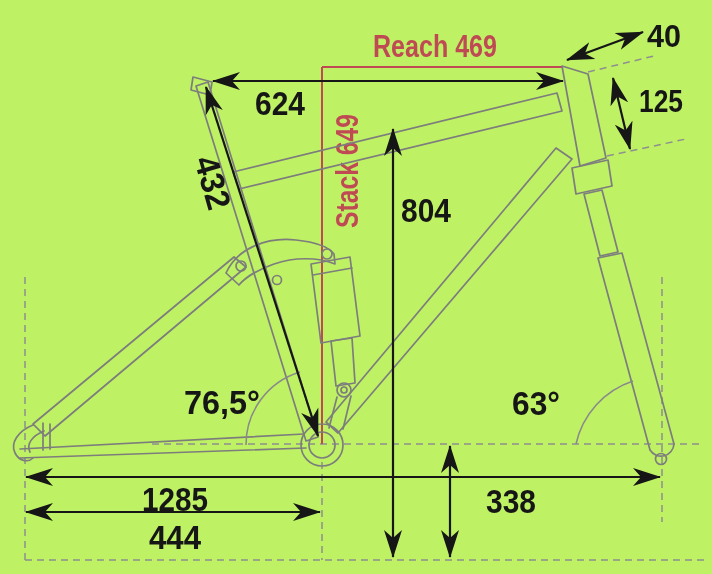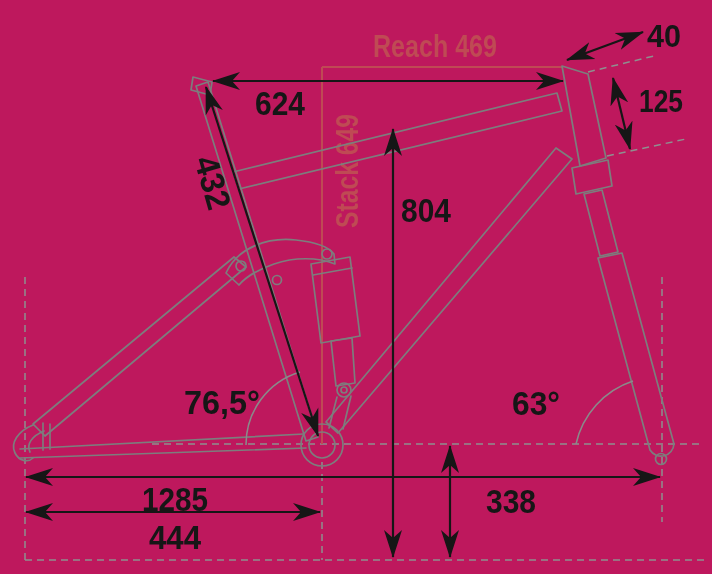--- a/index.html
+++ b/index.html
@@ -1,16 +1,16 @@
 <!DOCTYPE html>
 <html><head>
 <meta charset="utf-8">
 <style>
   html,body{margin:0;padding:0;background:#ffffff;}
-  .stage{width:712px;height:574px;position:relative;background:#be185d;overflow:hidden;}
+  .stage{width:712px;height:574px;position:relative;background:#bef264;overflow:hidden;}
   svg{display:block;}
   text{font-family:"Liberation Sans","DejaVu Sans",sans-serif;}
   .dimtxt{font-weight:700;font-size:34px;fill:#161616;}
   .redtxt{font-weight:700;font-size:31px;fill:#bf4a54;}
   .smalltxt{font-weight:700;font-size:31px;fill:#161616;}
   .frame{stroke:#7d7d7d;stroke-width:1.7;fill:none;stroke-linejoin:round;stroke-linecap:round;}
   .dashed{stroke:#8f8f8f;stroke-width:1.5;fill:none;stroke-dasharray:7 5;}
   .red{stroke:#bf4a54;stroke-width:2;fill:none;}
   .dim{stroke:#161616;stroke-width:2.2;fill:none;}
   .arc{stroke:#8a8a8a;stroke-width:1.6;fill:none;}

